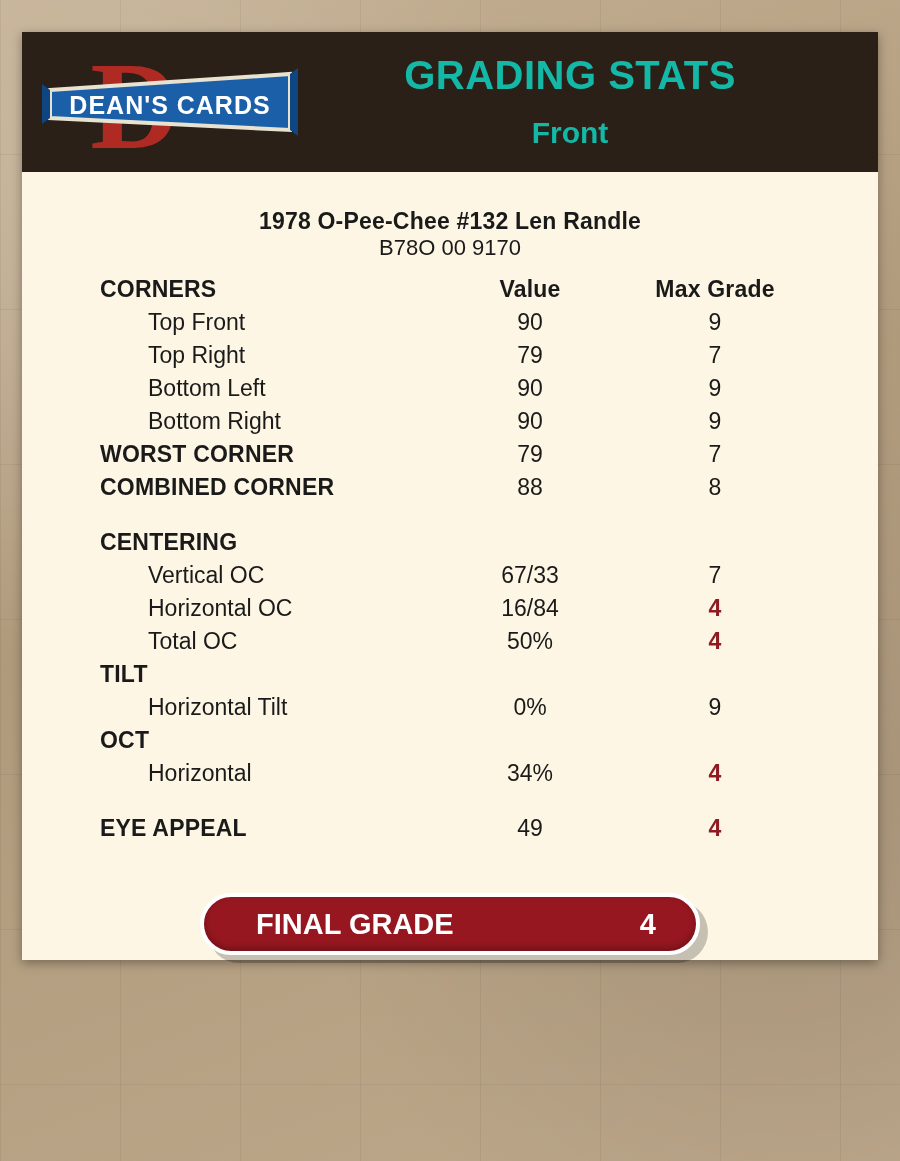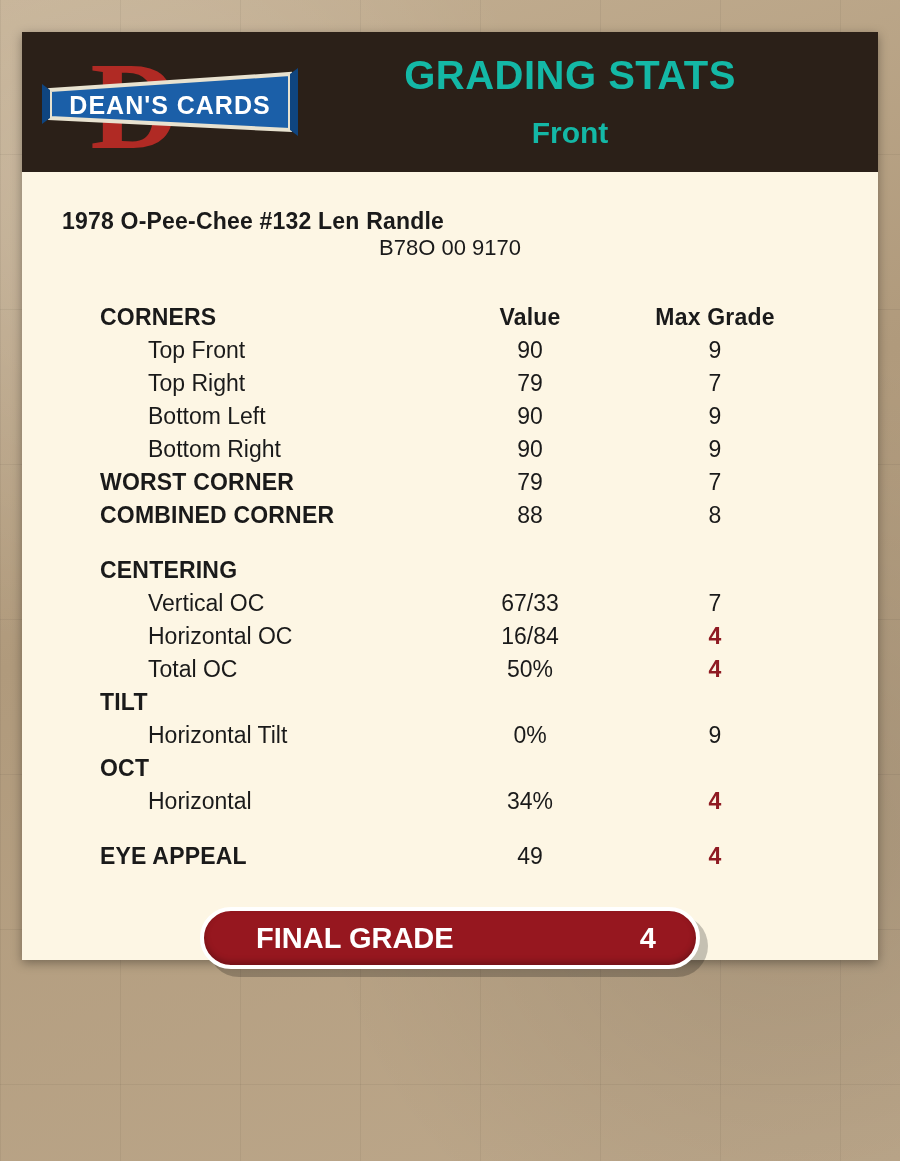--- a/index.html
+++ b/index.html
@@ -65,48 +65,49 @@
   .header-sub {
     font-size: 30px;
     font-weight: bold;
     margin-top: 20px;
   }
   .body {
     padding: 36px 40px 0 40px;
     color: #1a1a1a;
   }
   .card-title {
+    text-align: center;
     font-size: 23px;
     font-weight: bold;
     letter-spacing: 0.2px;
   }
   .card-serial {
     text-align: center;
     font-size: 22px;
     font-weight: normal;
   }
   table.stats {
     width: 700px;
-    margin: 40px auto 0 auto;
+    margin: 12px auto 0 auto;
     border-collapse: collapse;
     font-size: 23px;
   }
   table.stats td {
     padding: 3px 0;
     vertical-align: middle;
   }
   td.c-label { width: 330px; text-align: left; }
   td.c-value { width: 200px; text-align: center; }
   td.c-max   { width: 170px; text-align: center; }
   .section { font-weight: bold; letter-spacing: 0.2px; }
   .indent { padding-left: 48px !important; }
   .spacer td { height: 22px; padding: 0; }
   .low { color: #8f1a22; font-weight: bold; }
   .final-wrap {
-    margin: 34px auto 0 auto;
+    margin: 48px auto 0 auto;
     width: 500px;
     position: relative;
   }
   .final-shadow {
     position: absolute;
     left: 8px;
     top: 8px;
     width: 500px;
     height: 62px;
     background: rgba(0,0,0,0.22);

